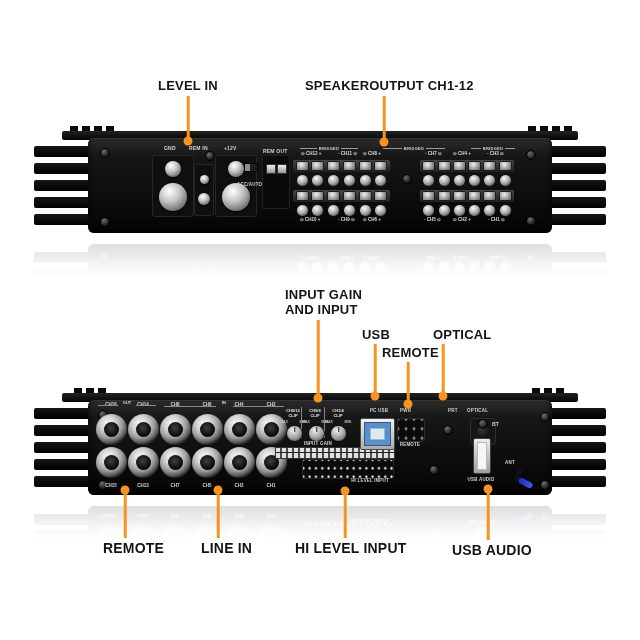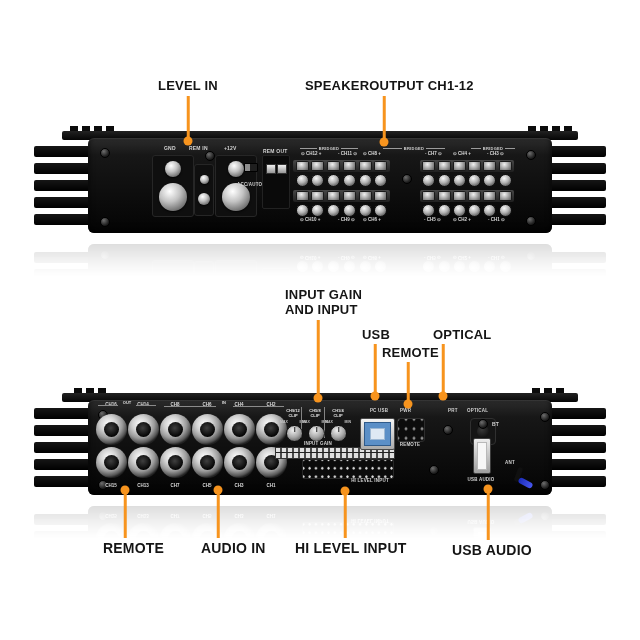--- a/index.html
+++ b/index.html
@@ -571,21 +571,21 @@
     <span class="ant-tip" style="left:484px;top:92px"></span>
   </div>
       </div>
   </div>
 
   <div class="ldot" style="left:125px;top:490px"></div>
   <div class="lline" style="left:125px;top:493px;height:45px"></div>
   <div class="ann big" style="left:103px;top:540px">REMOTE</div>
   <div class="ldot" style="left:218px;top:490px"></div>
   <div class="lline" style="left:218px;top:493px;height:45px"></div>
-  <div class="ann big" style="left:201px;top:540px">AUDIO IN</div>
+  <div class="ann big" style="left:201px;top:540px">LINE IN</div>
   <div class="ldot" style="left:345px;top:491px"></div>
   <div class="lline" style="left:345px;top:494px;height:44px"></div>
   <div class="ann big" style="left:295px;top:540px">HI LEVEL INPUT</div>
   <div class="ldot" style="left:488px;top:489px"></div>
   <div class="lline" style="left:488px;top:492px;height:48px"></div>
   <div class="ann big" style="left:452px;top:542px">USB AUDIO</div>
 
 </div>
 
 </body></html>

